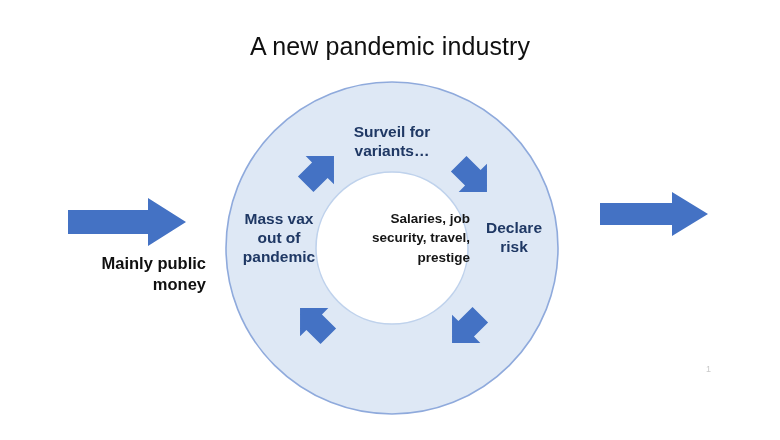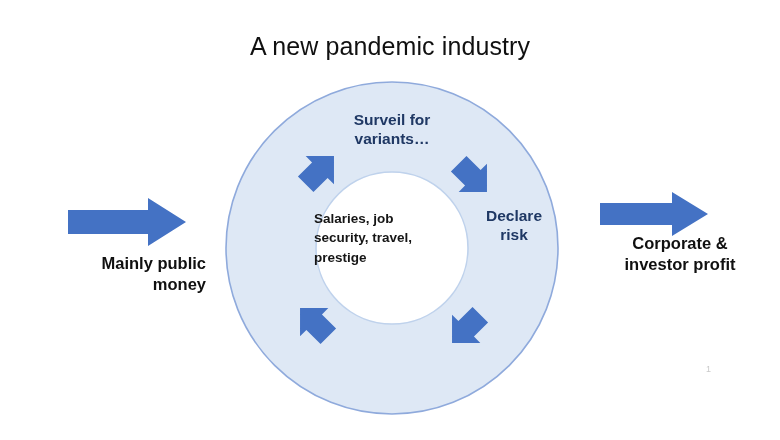--- a/index.html
+++ b/index.html
@@ -49,32 +49,33 @@
   }
 
   .ring-label {
     position: absolute;
     color: #1F3864;
     font-weight: bold;
     font-size: 15.5px;
     line-height: 1.24;
     text-align: center;
     white-space: nowrap;
+    margin-top: 12px;
   }
   .ring-label.top    { left: 85px;  top: 32px;  width: 170px; }
   .ring-label.right  { left: 240px; top: 128px; width: 104px; }
   .ring-label.bottom { left: 85px;  top: 258px; width: 170px; }
   .ring-label.left   { left: 2px;   top: 119px; width: 110px; }
 
   #hub-text {
     position: absolute;
     left: 92px;
     top: 131px;
     width: 156px;
-    text-align: left;
+    text-align: right;
     color: #151515;
     font-weight: bold;
     font-size: 13.5px;
     line-height: 1.44;
   }
 
   
   .side-caption {
     position: absolute;
     text-align: center;
@@ -138,26 +139,26 @@
         </g>
 
         <g transform="translate(95,247) rotate(315)">
           <polygon points="-11,16 -11,-4 -20,-4 0,-24 20,-4 11,-4 11,16"></polygon>
         </g>
       </g>
     </svg>
 
     <div class="ring-label top">Surveil for<br>variants…</div>
     <div class="ring-label right">Declare<br>risk</div>
+    <div class="ring-label left">Mass vax<br>out of<br>pandemic</div>
 
     <div id="hub-text">Salaries, job<br>security, travel,<br>prestige</div>
   </div>
 
   <div id="arrow-out" class="block-arrow">
     <svg viewBox="0 0 112 48" width="112" height="48" aria-hidden="true">
       <polygon points="2,13 74,13 74,2 110,24 74,46 74,35 2,35" fill="#4472C4"></polygon>
     </svg>
   </div>
-  <div id="caption-right" class="side-caption">Corporate &amp;<br>investor profit</div>
 
   <div id="slide-number">1</div>
 
 </div>
 
 </body></html>

